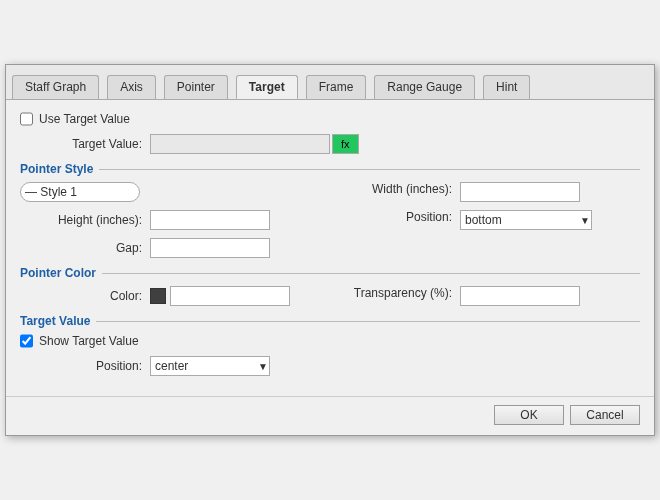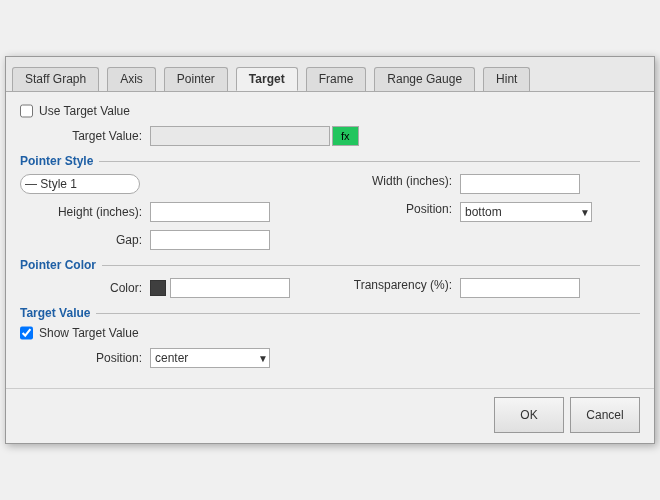--- a/index.html
+++ b/index.html
@@ -177,21 +177,21 @@
     }
     .footer {
       display: flex;
       justify-content: flex-end;
       padding: 8px 14px 10px;
       gap: 6px;
       border-top: 1px solid #ccc;
     }
     .footer-btn {
       width: 70px;
-      height: 36px;
+      height: 20px;
       border: 1px solid #999;
       background: linear-gradient(to bottom, #f5f5f5, #e0e0e0);
       font-size: 12px;
       cursor: pointer;
       color: #333;
     }
     .target-value-input {
       width: 180px;
     }
     .pointer-style-select {

